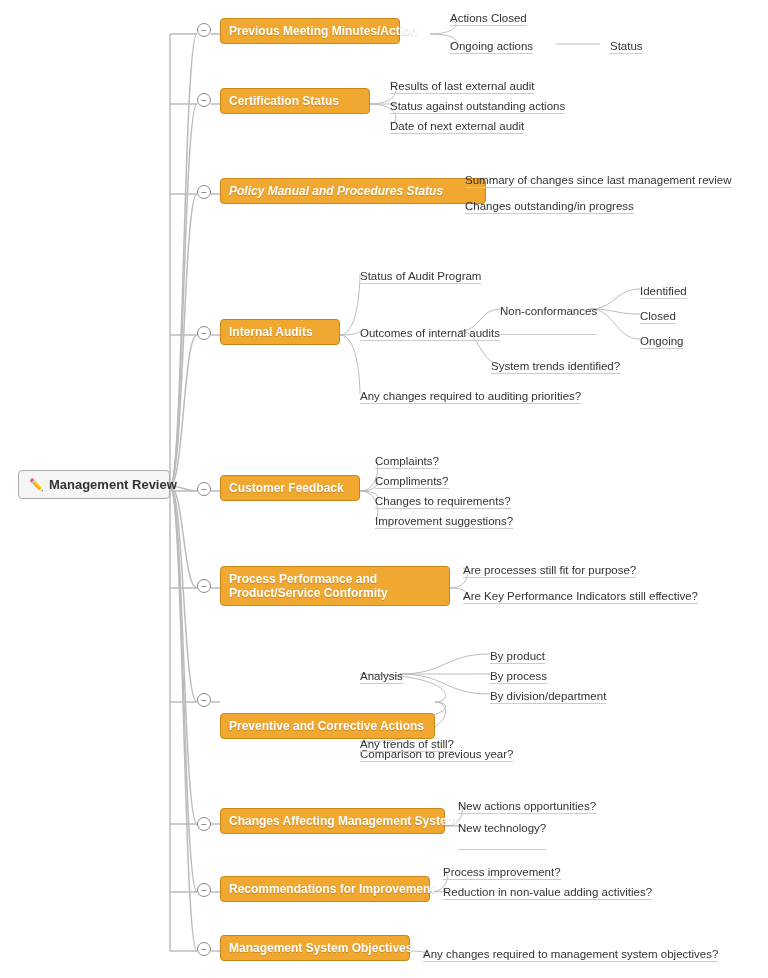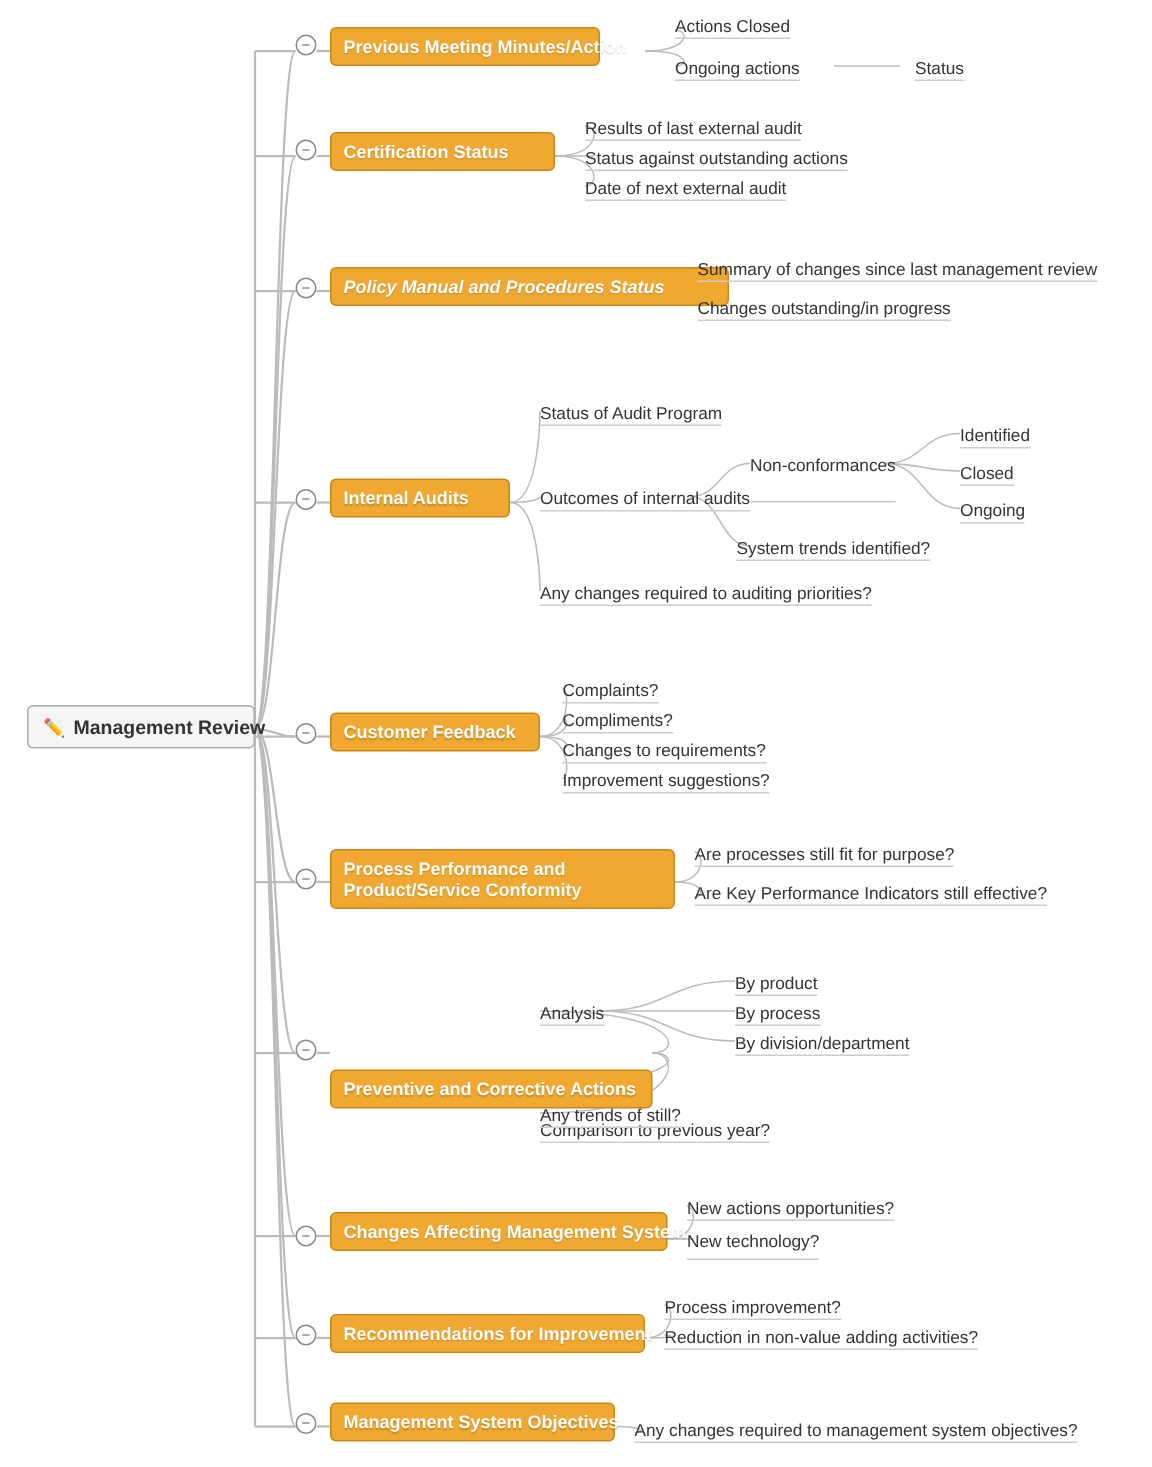--- a/index.html
+++ b/index.html
@@ -198,21 +198,21 @@
     <div class="node collapse-icon" style="left: 197px; top: 693px;">−</div>
     <div class="node leaf-node" style="left: 360px; top: 670px; border-bottom: 1px solid rgb(204, 204, 204); padding-bottom: 1px;">Analysis</div>
     <div class="node leaf-node" style="left: 490px; top: 650px; border-bottom: 1px solid rgb(204, 204, 204); padding-bottom: 1px;">By product</div>
     <div class="node leaf-node" style="left: 490px; top: 670px; border-bottom: 1px solid rgb(204, 204, 204); padding-bottom: 1px;">By process</div>
     <div class="node leaf-node" style="left: 490px; top: 690px; border-bottom: 1px solid rgb(204, 204, 204); padding-bottom: 1px;">By division/department</div>
     <div class="node leaf-node" style="left: 360px; top: 748px; border-bottom: 1px solid rgb(204, 204, 204); padding-bottom: 1px;">Comparison to previous year?</div>
     <div class="node leaf-node" style="left: 360px; top: 738px; border-bottom: 1px solid rgb(204, 204, 204); padding-bottom: 1px;">Any trends of still?</div>
     <div class="node branch-node" style="left: 220px; top: 808px; width: 225px; white-space: nowrap;">Changes Affecting Management System</div>
     <div class="node collapse-icon" style="left: 197px; top: 817px;">−</div>
     <div class="node leaf-node" style="left: 458px; top: 800px; border-bottom: 1px solid rgb(204, 204, 204); padding-bottom: 1px;">New actions opportunities?</div>
-    <div class="node leaf-node" style="left: 458px; top: 822px; border-bottom: 1px solid rgb(204, 204, 204); padding-bottom: 5px;">New technology?</div>
+    <div class="node leaf-node" style="left: 458px; top: 822px; border-bottom: 1px solid rgb(204, 204, 204); padding-bottom: 15px;">New technology?</div>
     <div class="node branch-node" style="left: 220px; top: 876px; width: 210px; white-space: nowrap;">Recommendations for Improvement</div>
     <div class="node collapse-icon" style="left: 197px; top: 883px;">−</div>
     <div class="node leaf-node" style="left: 443px; top: 866px; border-bottom: 1px solid rgb(204, 204, 204); padding-bottom: 1px;">Process improvement?</div>
     <div class="node leaf-node" style="left: 443px; top: 886px; border-bottom: 1px solid rgb(204, 204, 204); padding-bottom: 1px;">Reduction in non-value adding activities?</div>
     <div class="node branch-node" style="left: 220px; top: 935px; width: 190px; white-space: nowrap;">Management System Objectives</div>
     <div class="node collapse-icon" style="left: 197px; top: 942px;">−</div>
     <div class="node leaf-node" style="left: 423px; top: 948px; border-bottom: 1px solid rgb(204, 204, 204); padding-bottom: 1px;">Any changes required to management system objectives?</div>
   </div>
 
 </body></html>

